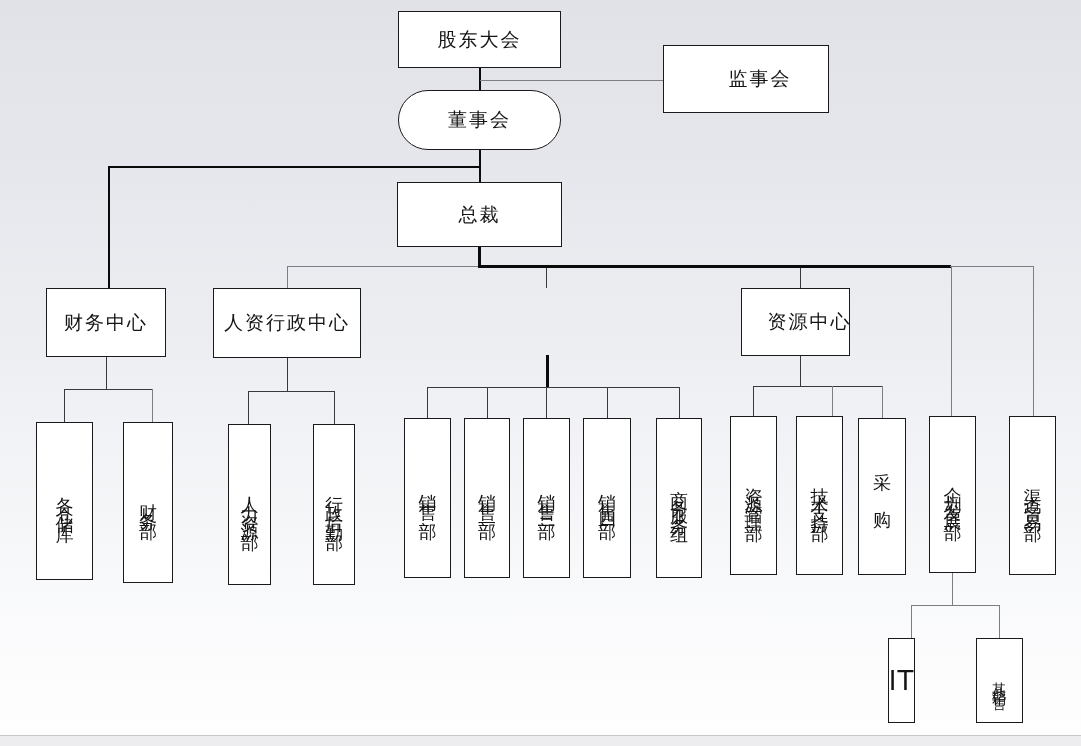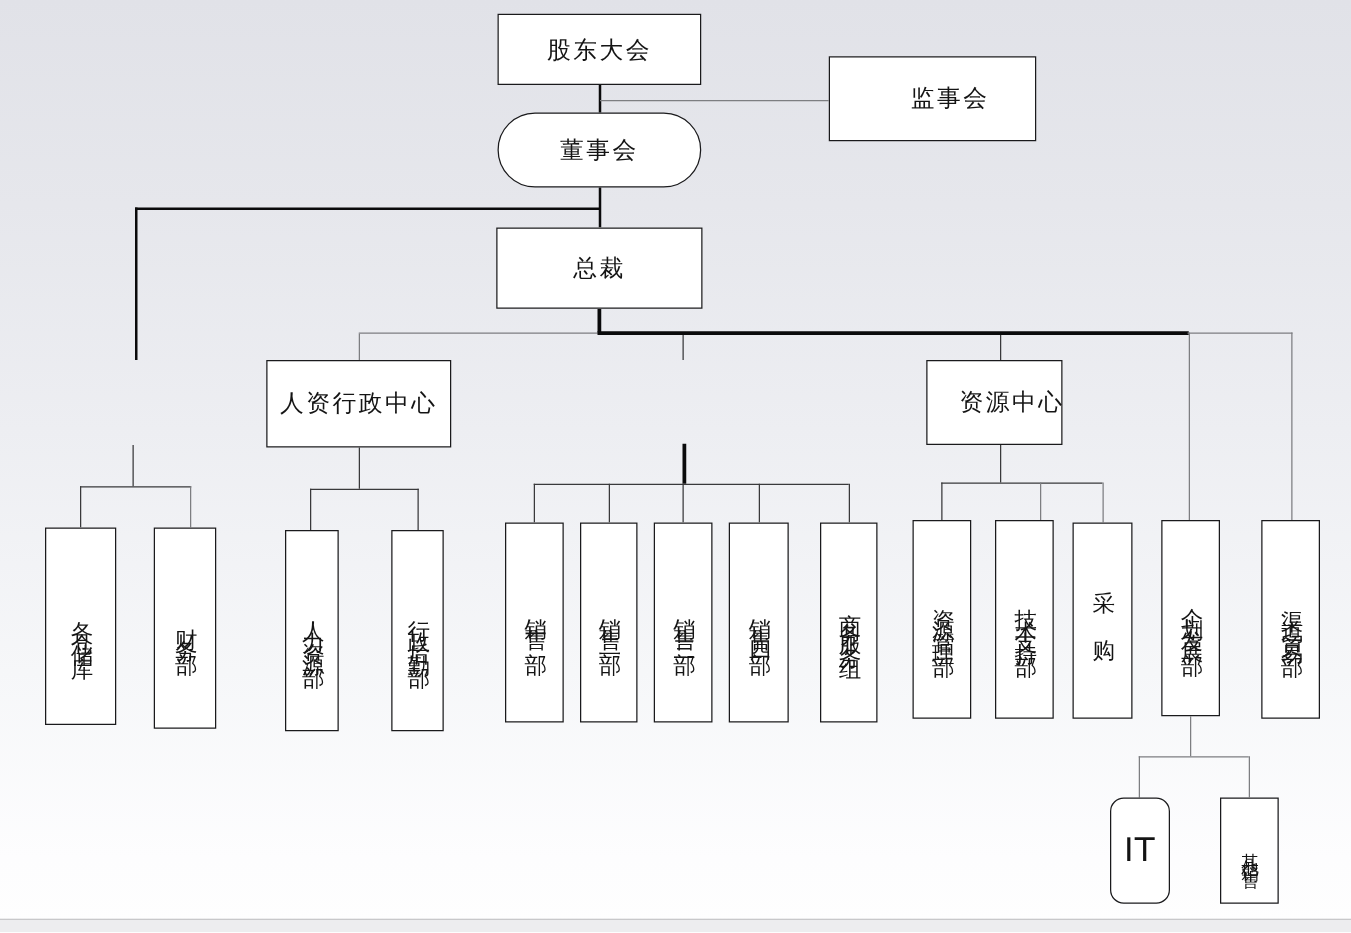--- a/index.html
+++ b/index.html
@@ -100,20 +100,23 @@
     </div>
     <div class="node" style="left: 663px; top: 45px; width: 166px; height: 68px; padding-left: 28px;">
       <span class="node-label">监事会</span>
     </div>
     <div class="node" style="left: 398px; top: 90px; width: 163px; height: 60px; border-radius: 30px;">
       <span class="node-label">董事会</span>
     </div>
     <div class="node" style="left: 397px; top: 182px; width: 165px; height: 65px;">
       <span class="node-label">总裁</span>
     </div>
+    <div class="node" style="left: 46px; top: 288px; width: 120px; height: 69px;">
+      <span class="node-label">财务中心</span>
+    </div>
     <div class="node" style="left: 213px; top: 288px; width: 148px; height: 70px;">
       <span class="node-label">人资行政中心</span>
     </div>
     <div class="node" style="left: 741px; top: 288px; width: 109px; height: 68px; padding-left: 28px;">
       <span class="node-label">资源中心</span>
     </div>
     <div class="node vert" style="left: 36px; top: 422px; width: 57px; height: 158px;">
       <span class="node-label">各仓储库</span>
     </div>
     <div class="node vert" style="left: 123px; top: 422px; width: 50px; height: 161px;">
@@ -148,19 +151,19 @@
     </div>
     <div class="node vert spread" style="left: 858px; top: 418px; width: 48px; height: 157px;">
       <span class="node-label">采购</span>
     </div>
     <div class="node vert" style="left: 929px; top: 416px; width: 47px; height: 157px;">
       <span class="node-label">企划发展部</span>
     </div>
     <div class="node vert" style="left: 1009px; top: 416px; width: 47px; height: 159px;">
       <span class="node-label">渠道贸易部</span>
     </div>
-    <div class="node big" style="left: 888px; top: 638px; width: 48px; height: 85px; border-radius: 11px;">
+    <div class="node big" style="left: 888px; top: 638px; width: 27px; height: 85px;">
       <span class="node-label">IT</span>
     </div>
     <div class="node vert small" style="left: 976px; top: 638px; width: 47px; height: 85px;">
       <span class="node-label">其他销售</span>
     </div>
   </div>
 
 </body></html>

